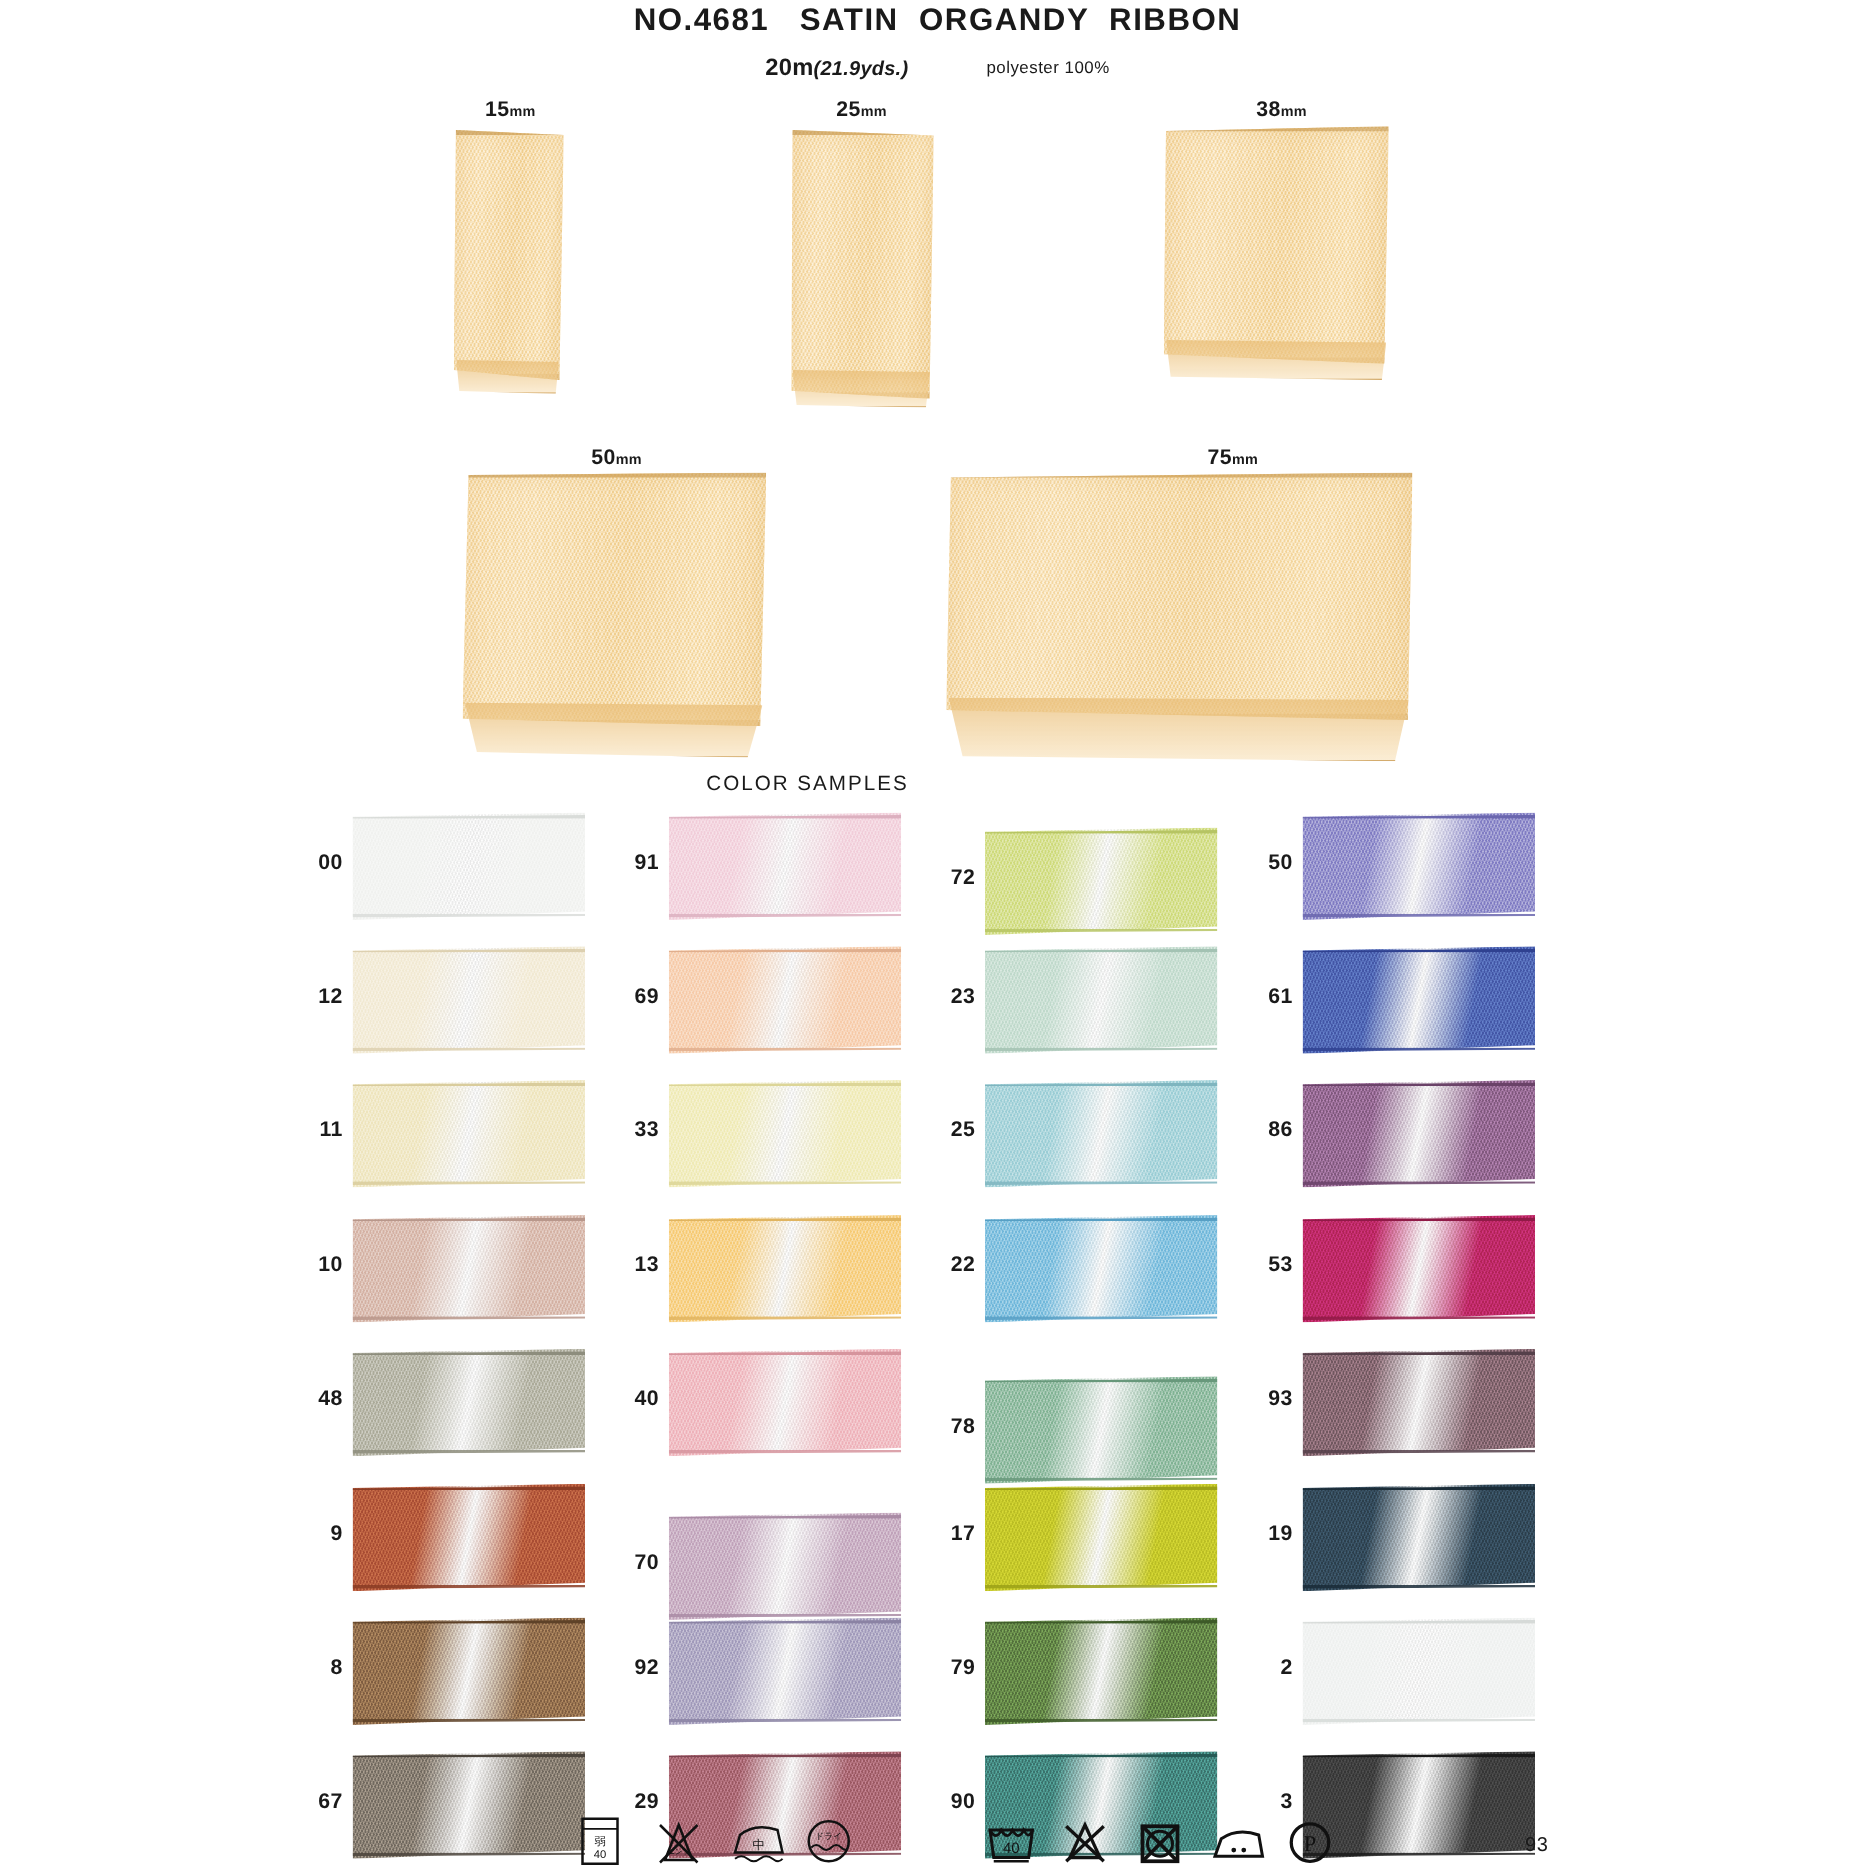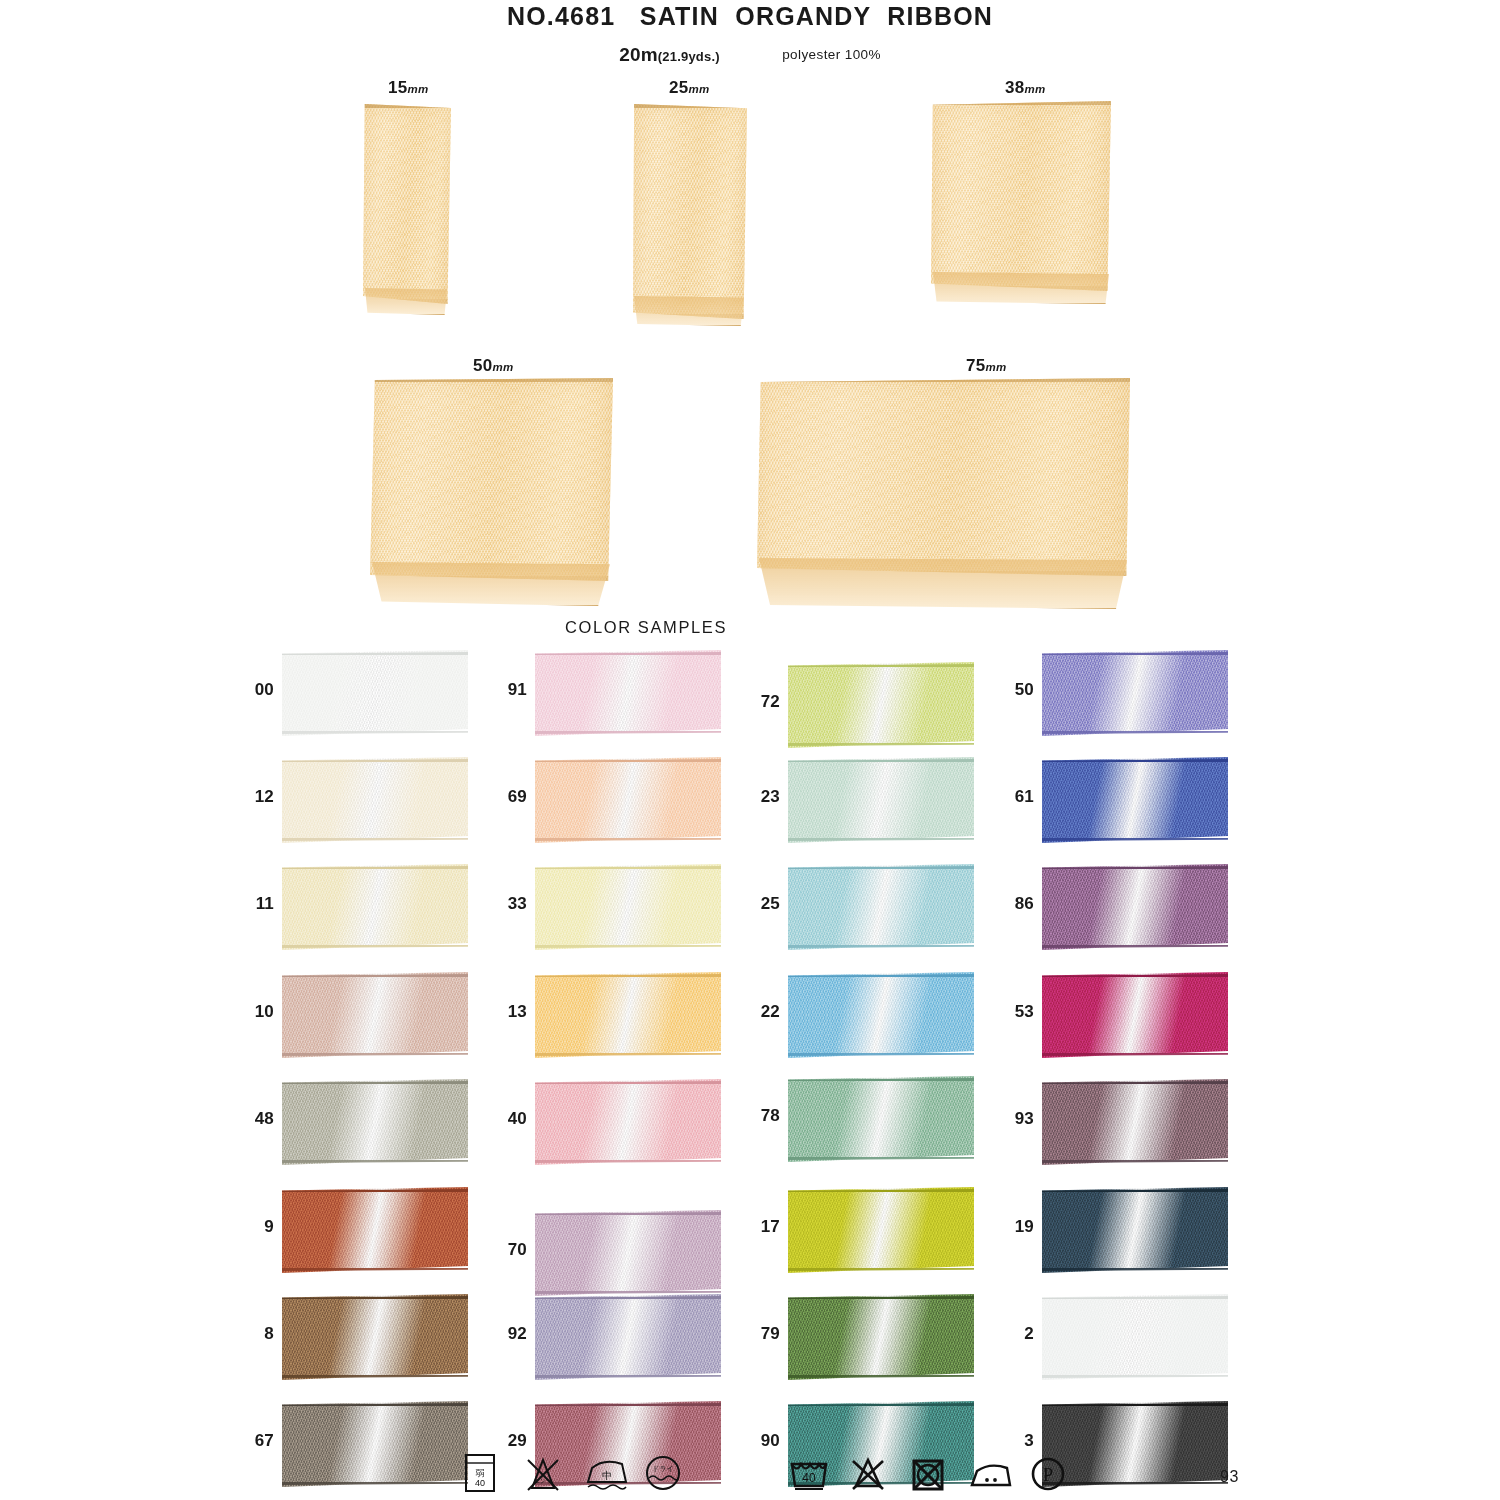--- a/index.html
+++ b/index.html
@@ -35,43 +35,43 @@
     left: 0;
     width: 1500px;
     text-align: center;
   }
   .spec-length {
     font-size: 19px;
     font-weight: bold;
     letter-spacing: .2px;
   }
   .spec-length .yds {
-    font-size: 13px;
+    font-size: 16px;
     font-weight: bold;
+    font-style: italic;
   }
   .spec-material {
     display: inline-block;
     margin-left: 58px;
     font-size: 13.5px;
     letter-spacing: .4px;
     vertical-align: 2px;
   }
 
   
   .width-label {
     position: absolute;
     font-size: 17px;
     font-weight: bold;
     letter-spacing: .3px;
     white-space: nowrap;
   }
   .width-label .unit {
     font-size: 11.5px;
     font-weight: bold;
-    font-style: italic;
   }
 
   .ribbon-big {
     position: absolute;
     background:
       repeating-linear-gradient(118deg, rgba(255,255,255,.30) 0 1.2px, rgba(223,179,104,.13) 1.2px 2.6px),
       repeating-linear-gradient(62deg, rgba(255,255,255,.26) 0 1.2px, rgba(219,172,96,.12) 1.2px 2.6px),
       linear-gradient(96deg, #f8dba4 0%, #fbe4b6 22%, #f6d79b 52%, #fbe3b2 78%, #f4d293 100%);
     box-shadow: inset 0 0 18px rgba(225,178,104,.30);
   }
@@ -385,21 +385,21 @@
         </div>
       </div>
       <div class="swatch-cell" style="top: 322px;">
         <div class="swatch-code">22</div>
         <div class="swatch-chip">
           <div class="chip-body" style="background: linear-gradient(100deg, rgb(124, 190, 222) 0%, rgb(124, 190, 222) 30%, rgba(255, 255, 255, 0.16) 50%, rgb(124, 190, 222) 72%, rgb(124, 190, 222) 100%);"></div>
           <div class="chip-edge-top" style="background: rgb(87, 159, 196); clip-path: polygon(0% 60%, 100% 0%, 100% 100%, 0% 100%);"></div>
           <div class="chip-edge-bot" style="background: rgb(87, 159, 196); opacity: 0.85; clip-path: polygon(0% 0%, 100% 0%, 100% 60%, 0% 100%);"></div>
         </div>
       </div>
-      <div class="swatch-cell" style="top: 426px;">
+      <div class="swatch-cell" style="top: 451px;">
         <div class="swatch-code">78</div>
         <div class="swatch-chip">
           <div class="chip-body" style="background: linear-gradient(100deg, rgb(139, 185, 157) 0%, rgb(139, 185, 157) 30%, rgba(255, 255, 255, 0.16) 50%, rgb(139, 185, 157) 72%, rgb(139, 185, 157) 100%);"></div>
           <div class="chip-edge-top" style="background: rgb(104, 152, 123); clip-path: polygon(0% 60%, 100% 0%, 100% 100%, 0% 100%);"></div>
           <div class="chip-edge-bot" style="background: rgb(104, 152, 123); opacity: 0.85; clip-path: polygon(0% 0%, 100% 0%, 100% 60%, 0% 100%);"></div>
         </div>
       </div>
       <div class="swatch-cell" style="top: 537px;">
         <div class="swatch-code">17</div>
         <div class="swatch-chip">

